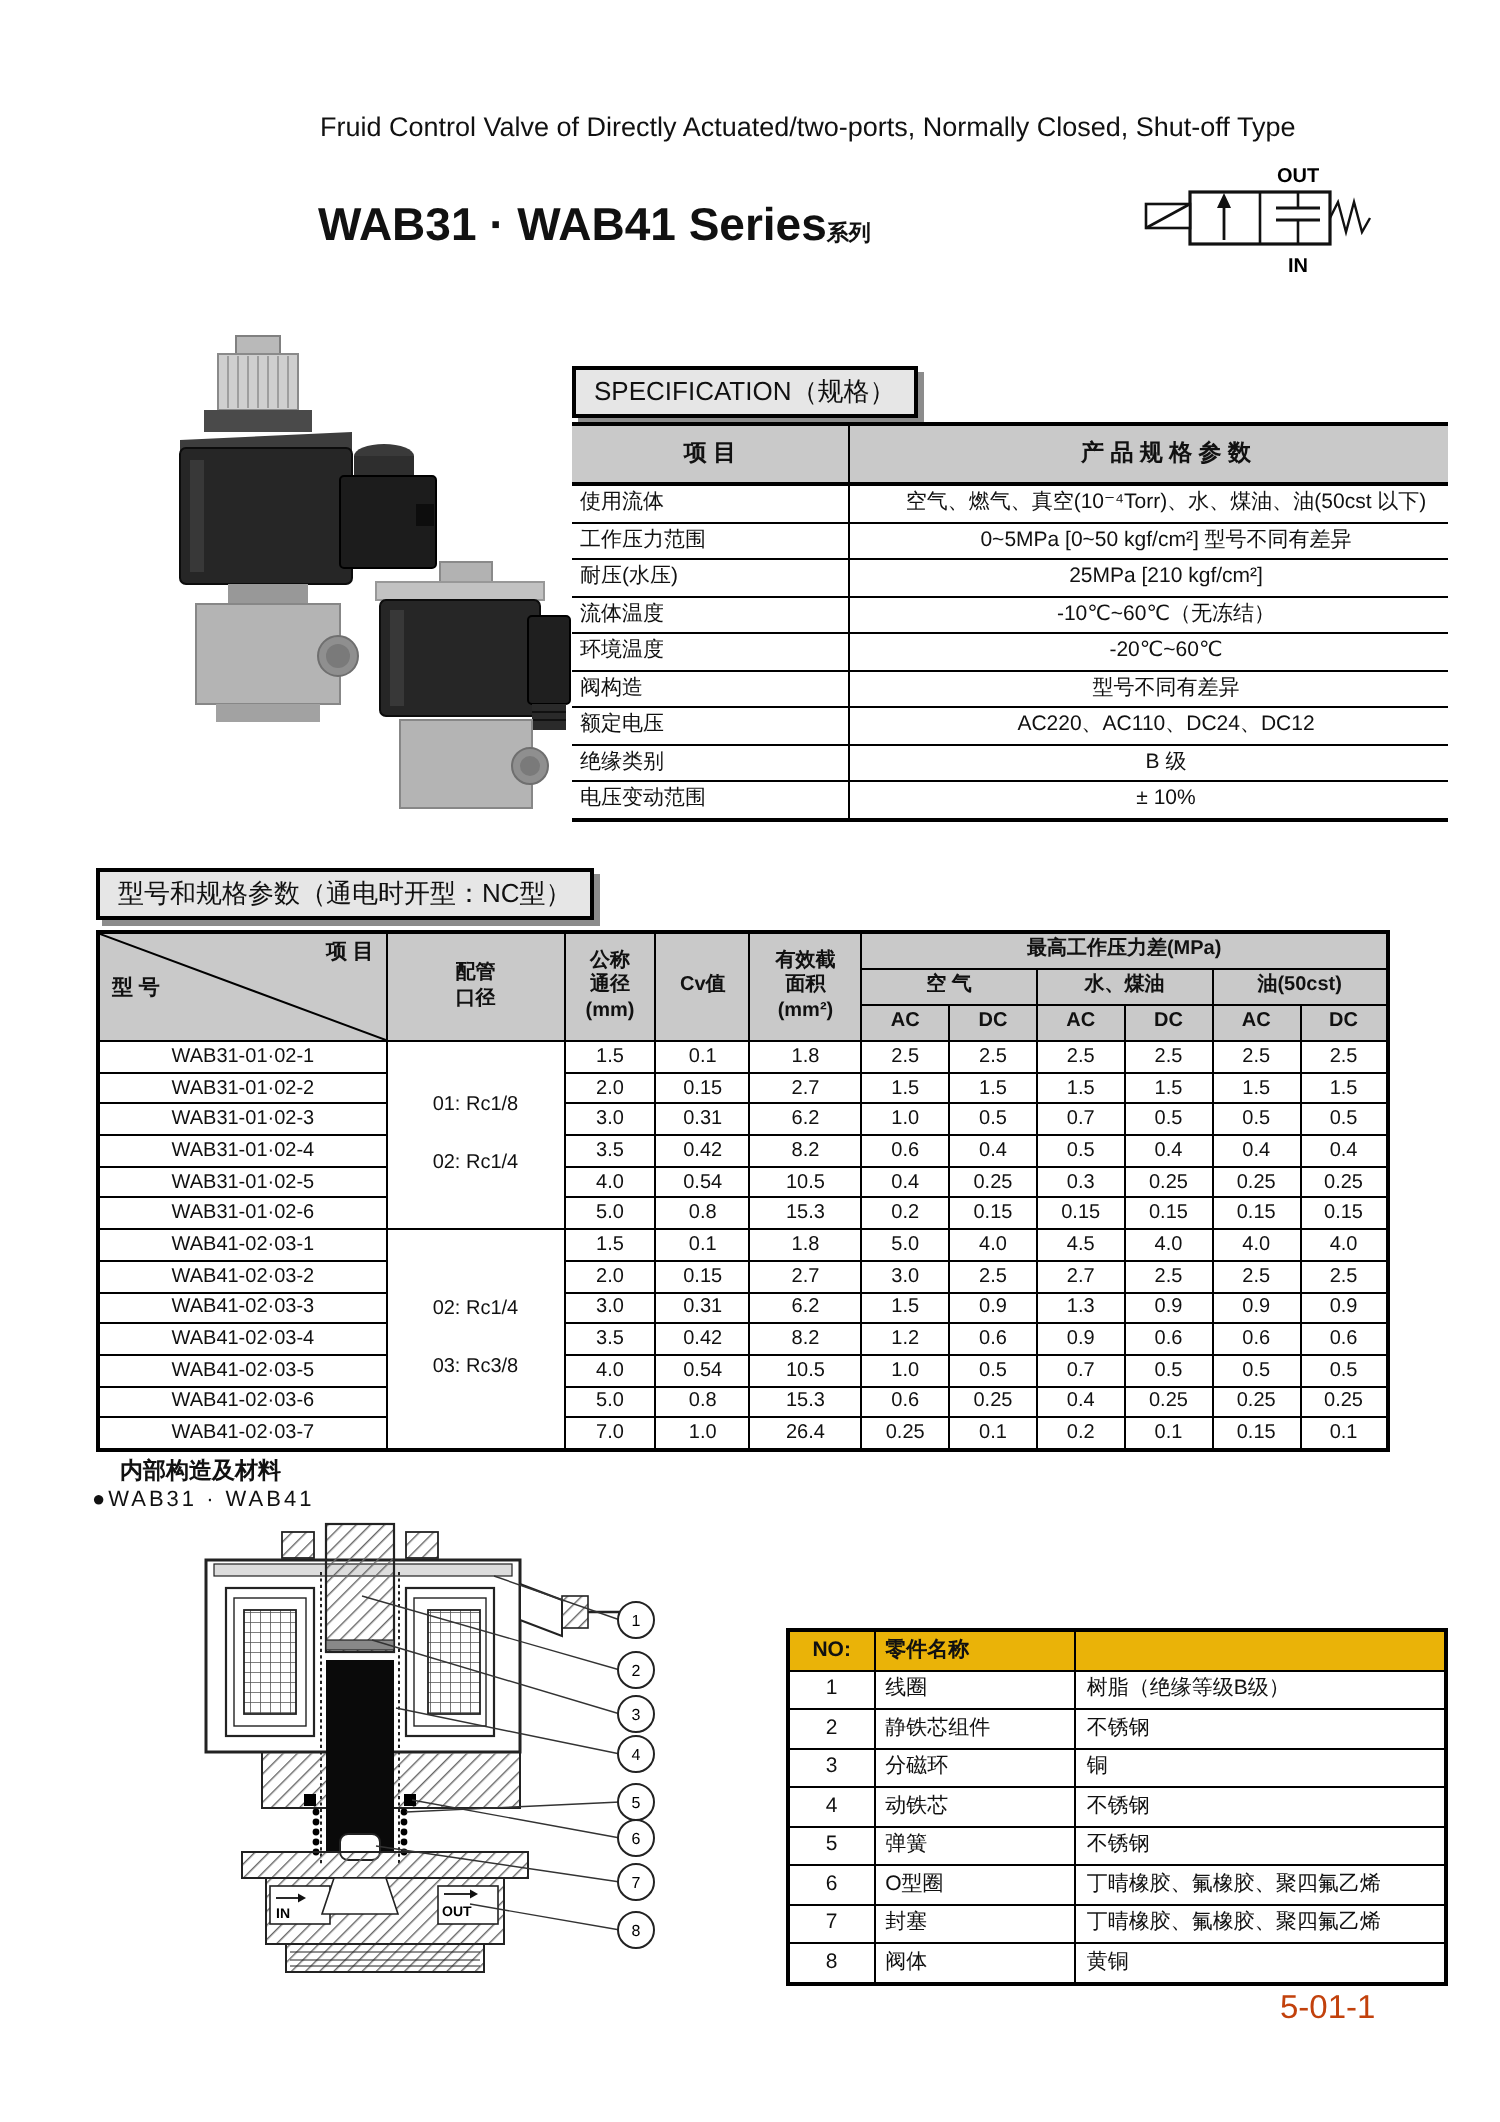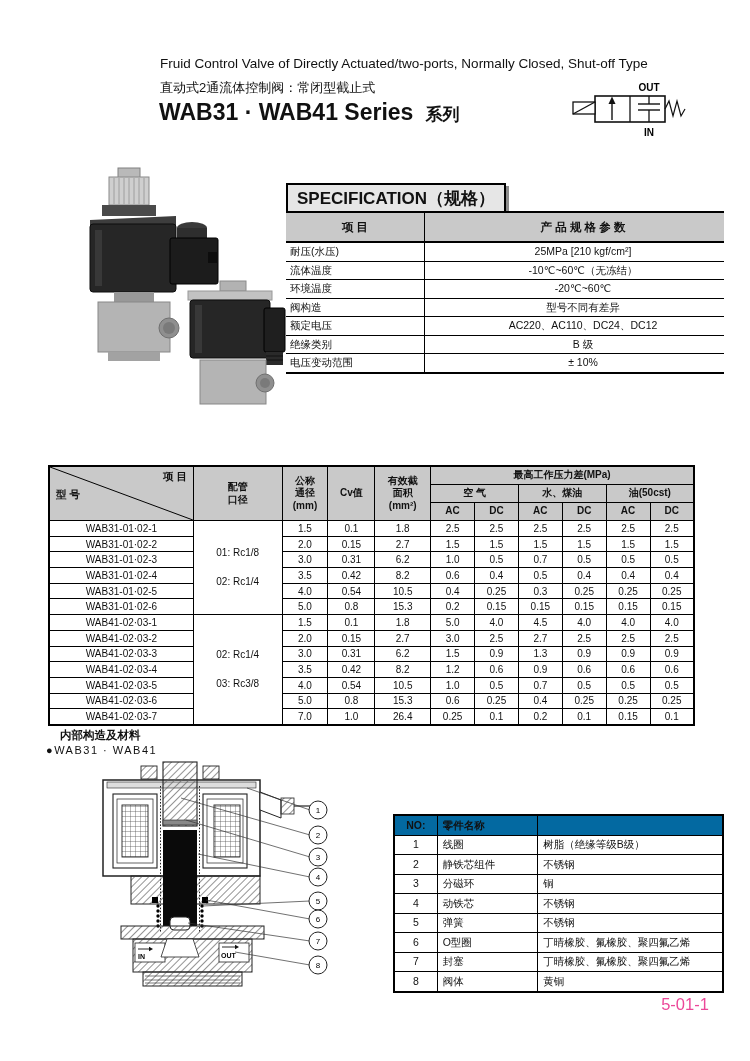--- a/index.html
+++ b/index.html
@@ -3,26 +3,26 @@
 <meta charset="utf-8">
 <style>
   html,body{margin:0;padding:0;background:#fff;}
   #page{position:relative;width:724px;height:1061px;background:#fff;overflow:hidden;
         font-family:"Liberation Sans","DejaVu Sans",sans-serif;color:#111;}
 
   
   .t-en{position:absolute;left:160px;top:56px;font-size:13.5px;white-space:nowrap;}
   .t-zh{position:absolute;left:160px;top:79px;font-size:13px;white-space:nowrap;}
   .t-series{position:absolute;left:159px;top:99px;font-size:23px;font-weight:bold;white-space:nowrap;}
-  .t-series .suffix{font-size:17px;margin-left:12px;}
+  .t-series .suffix{font-size:11px;margin-left:0;}
   .sym{position:absolute;left:565px;top:76px;}
 
   
   .section-box{position:absolute;display:inline-block;border:2px solid #000;background:#e6e6e6;
-      box-shadow:3px 3px 0 #8c8c8c;font-weight:bold;font-size:17px;padding:2px 9px;white-space:nowrap;text-align:center;}
+      box-shadow:3px 3px 0 #8c8c8c;font-weight:normal;font-size:13px;padding:2px 9px;white-space:nowrap;text-align:center;}
   #spec-box{left:286px;top:183px;}
   #model-box{left:48px;top:434px;}
 
   
   .photos{position:absolute;left:52px;top:164px;}
   .diagram{position:absolute;left:85px;top:756px;}
 
   
   #spec-table{position:absolute;left:286px;top:211px;width:455px;border-collapse:collapse;}
   #spec-table th,#spec-table td{font-size:10.5px;padding:1px 4px;height:15.5px;line-height:1.25;}
@@ -45,34 +45,33 @@
   .corner .ctr{position:absolute;right:6px;top:3px;font-size:10.5px;font-weight:bold;}
   .corner .cbl{position:absolute;left:6px;bottom:19px;font-size:10.5px;font-weight:bold;}
 
   
   .cons-title{position:absolute;left:60px;top:728px;font-weight:bold;font-size:11.5px;}
   .cons-sub{position:absolute;left:46px;top:744px;font-size:11px;letter-spacing:1.5px;}
 
   
   #parts-table{position:absolute;left:393px;top:814px;border-collapse:collapse;border:2px solid #000;}
   #parts-table th,#parts-table td{border:1px solid #000;font-size:10.5px;padding:1px 5px;height:16.5px;line-height:1.2;}
-  #parts-table thead th{background:#0369a1;font-weight:bold;}
+  #parts-table thead th{background:#eab308;font-weight:bold;}
   #parts-table .pno{width:32px;text-align:center;}
   #parts-table .pname{width:92px;text-align:left;}
   #parts-table .pmat{width:178px;text-align:left;}
 
-  .footer-page{position:absolute;left:640px;top:995px;width:90px;text-align:center;font-size:16.5px;color:#ec4899;}
+  .footer-page{position:absolute;left:640px;top:995px;width:90px;text-align:left;font-size:16.5px;color:#c2410c;}
 </style>
 </head>
 <body>
 
 <div id="page">
 
   <div class="t-en">Fruid Control Valve of Directly Actuated/two-ports, Normally Closed, Shut-off Type</div>
-  <div class="t-zh">直动式2通流体控制阀：常闭型截止式</div>
   <div class="t-series">
     <span>WAB31 · WAB41 Series</span><span class="suffix">系列</span>
   </div>
 
   <svg class="sym" width="140" height="85" viewBox="0 0 140 85">
     <text x="84" y="15" font-size="10" font-weight="bold" text-anchor="middle">OUT</text>
     <rect x="30" y="20" width="70" height="26" fill="#fff" stroke="#111" stroke-width="1.6"></rect>
     <line x1="65" y1="20" x2="65" y2="46" stroke="#111" stroke-width="1.3"></line>
     <g>
       <line x1="47" y1="44" x2="47" y2="25" stroke="#111" stroke-width="1.4"></line>
@@ -140,20 +139,28 @@
 
   <table id="spec-table">
     <thead>
       <tr>
         <th style="width:130px">项 目</th>
         <th>产 品 规 格 参 数</th>
       </tr>
     </thead>
     <tbody id="spec-tbody">
         <tr>
+          <td class="sl">使用流体</td>
+          <td class="sv">空气、燃气、真空(10⁻⁴Torr)、水、煤油、油(50cst 以下)</td>
+        </tr>
+        <tr>
+          <td class="sl">工作压力范围</td>
+          <td class="sv">0~5MPa [0~50 kgf/cm²] 型号不同有差异</td>
+        </tr>
+        <tr>
           <td class="sl">耐压(水压)</td>
           <td class="sv">25MPa [210 kgf/cm²]</td>
         </tr>
         <tr>
           <td class="sl">流体温度</td>
           <td class="sv">-10℃~60℃（无冻结）</td>
         </tr>
         <tr>
           <td class="sl">环境温度</td>
           <td class="sv">-20℃~60℃</td>
@@ -170,20 +177,21 @@
           <td class="sl">绝缘类别</td>
           <td class="sv">B 级</td>
         </tr>
         <tr>
           <td class="sl">电压变动范围</td>
           <td class="sv">± 10%</td>
         </tr>
       </tbody>
   </table>
 
+  <div class="section-box" id="model-box">型号和规格参数（通电时开型：NC型）</div>
 
   <table id="model-table">
     <colgroup>
       <col style="width:145px">
         <col style="width:89px">
         <col style="width:46px">
         <col style="width:47px">
         <col style="width:56px">
       <col style="width:44px">
         <col style="width:44px">

